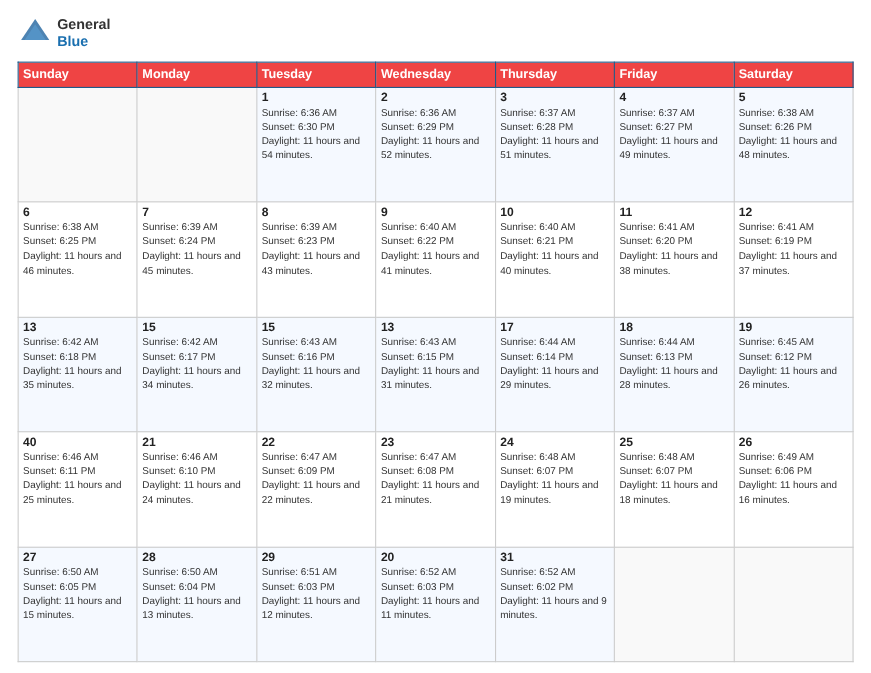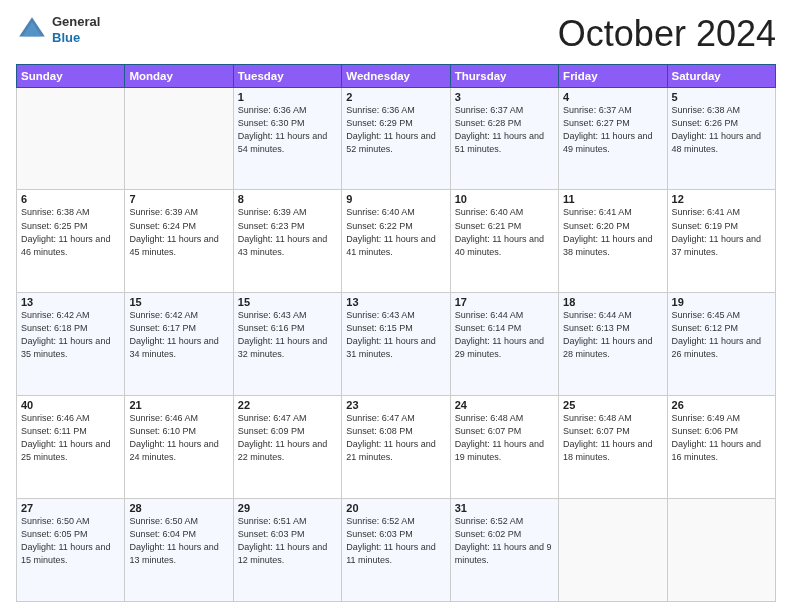--- a/index.html
+++ b/index.html
@@ -56,21 +56,21 @@
       color: #444;
     }
     .calendar {
       flex: 1;
       border: 1px solid #ccc;
       border-collapse: collapse;
       width: 100%;
       table-layout: fixed;
     }
     .calendar th {
-      background-color: #8b5cf6;
+      background-color: #ef4444;
       color: #fff;
       font-size: 11.5px;
       font-weight: bold;
       padding: 5px 4px;
       text-align: left;
       border: 1px solid #1e5a8a;
     }
     .calendar td {
       border: 1px solid #ccc;
       vertical-align: top;
@@ -110,21 +110,20 @@
       <svg class="logo-icon" viewBox="0 0 40 40">
         <polygon points="20,4 36,28 4,28" fill="#2e6da4" opacity="0.85"></polygon>
         <polygon points="20,10 32,28 8,28" fill="#5a9fd4" opacity="0.6"></polygon>
       </svg>
       <div class="logo-text">
         <span class="logo-general">General</span>
         <span class="logo-blue">Blue</span>
       </div>
     </div>
     <div class="title-block">
-      <div class="month-title">October 2024</div>
     </div>
   </div>
 
   <table class="calendar">
     <thead>
       <tr>
       <th>Sunday</th>
           <th>Monday</th>
           <th>Tuesday</th>
           <th>Wednesday</th>

